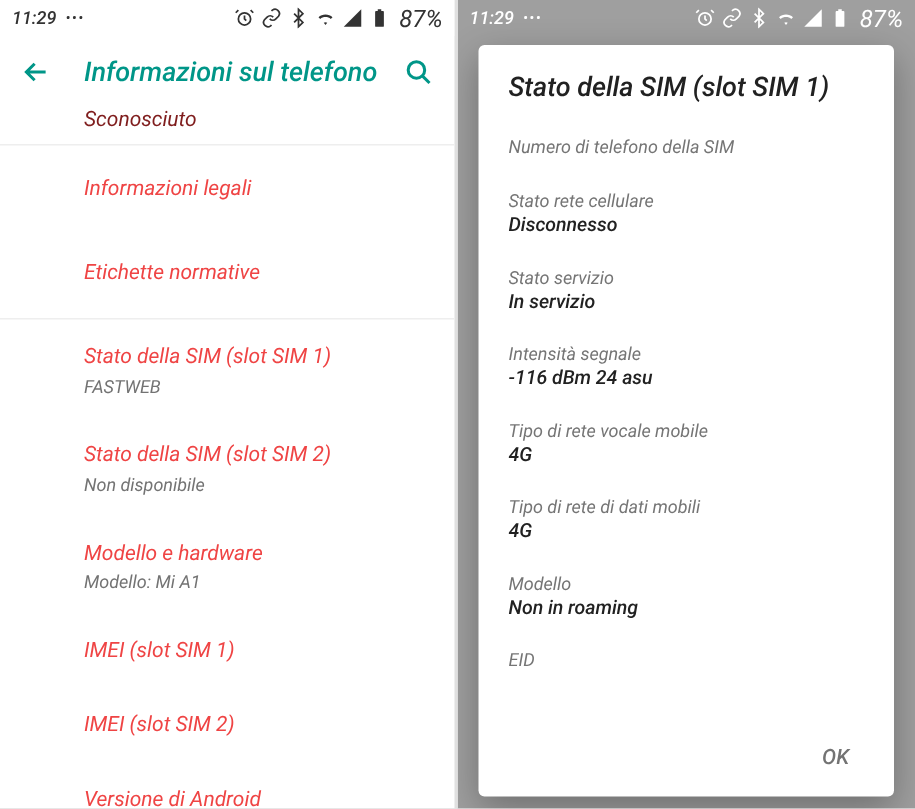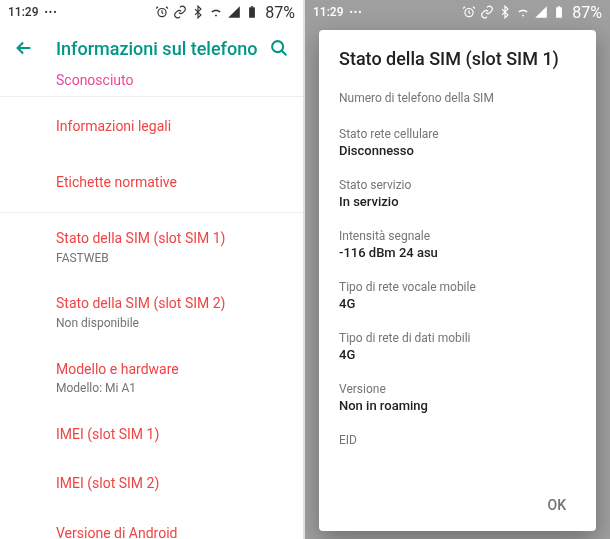--- a/index.html
+++ b/index.html
@@ -1,17 +1,17 @@
 <!DOCTYPE html>
 <html><head>
 <meta charset="utf-8">
 <style>
 * { margin: 0; padding: 0; box-sizing: border-box; }
 body { font-family: Roboto, -apple-system, Arial, sans-serif; background: #fff; width: 610px; height: 539px; overflow: hidden; }
-.container { display: flex; width: 610px; height: 402px; position: relative; }
+.container { display: flex; width: 610px; height: 402px; position: relative; font-style: italic; }
 .screen { width: 305px; height: 539px; position: relative; background: #fff; overflow: hidden; }
 .screen-left { border-right: 2px solid #e0e0e0; }
 
 .statusbar { height: 24px; background: #fff; display: flex; align-items: center; padding: 0 8px; font-size: 12px; color: #333; }
 .statusbar .time { font-weight: 500; }
 .statusbar .dots { margin-left: 6px; letter-spacing: 1px; font-size: 10px; }
 .statusbar .spacer { flex: 1; }
 .statusbar .icons { display: flex; align-items: center; gap: 4px; font-size: 12px; }
 .statusbar .icons svg { width: 14px; height: 14px; }
 .statusbar .batt-pct { font-size: 16px; margin-left: 2px; }
@@ -20,21 +20,21 @@
 .appbar .back { width: 24px; height: 24px; display: flex; align-items: center; justify-content: center; color: #009688; }
 .appbar .title { flex: 1; margin-left: 20px; color: #009688; font-size: 18px; font-weight: 500; }
 .appbar .search { width: 24px; height: 24px; display: flex; align-items: center; justify-content: center; color: #009688; }
 
 .list { overflow: hidden; }
 .item { padding: 14px 16px 14px 56px; border-bottom: none; }
 .item .primary { font-size: 14px; color: #ef4444; line-height: 1.4; }
 .item .secondary { font-size: 12px; color: #737373; margin-top: 2px; line-height: 1.3; }
 .sep { height: 1px; background: #eeeeee; margin: 2px 0; }
 .tall { padding: 18px 16px 18px 56px; }
-.cutoff { color: #ec4899; font-size: 14px; padding: 0 16px 6px 56px; }
+.cutoff { color: #7f1d1d; font-size: 14px; padding: 0 16px 6px 56px; }
 
 
 .scrim { position: absolute; inset: 0; background: rgba(80,80,80,0.55); }
 .scrim .bottom-peek { position: absolute; bottom: 6px; left: 56px; color: #d0d0d0; font-size: 14px; }
 .dialog { position: absolute; top: 30px; left: 14px; right: 14px; bottom: 8px; background: #fff; border-radius: 4px; box-shadow: 0 8px 24px rgba(0,0,0,0.3); display: flex; flex-direction: column; padding: 18px 20px 8px 20px; }
 .dialog .dtitle { font-size: 18px; font-weight: 500; color: #212121; margin-bottom: 12px; }
 .dialog .dlist { flex: 1; overflow: hidden; }
 .dialog .ditem { padding: 10px 0; }
 .dialog .dlabel { font-size: 12px; color: #757575; }
 .dialog .dvalue { font-size: 13px; color: #212121; font-weight: 500; margin-top: 2px; }
@@ -188,21 +188,21 @@
         </div>
         <div class="ditem">
           <div class="dlabel">Tipo di rete vocale mobile</div>
           <div class="dvalue">4G</div>
         </div>
         <div class="ditem">
           <div class="dlabel">Tipo di rete di dati mobili</div>
           <div class="dvalue">4G</div>
         </div>
         <div class="ditem">
-          <div class="dlabel">Versione</div>
+          <div class="dlabel">Modello</div>
           <div class="dvalue">Non in roaming</div>
         </div>
         <div class="ditem">
           <div class="dlabel">EID</div>
           <div class="dvalue"></div>
         </div>
       </div>
       <div class="dactions">
         <div class="ok">OK</div>
       </div>

